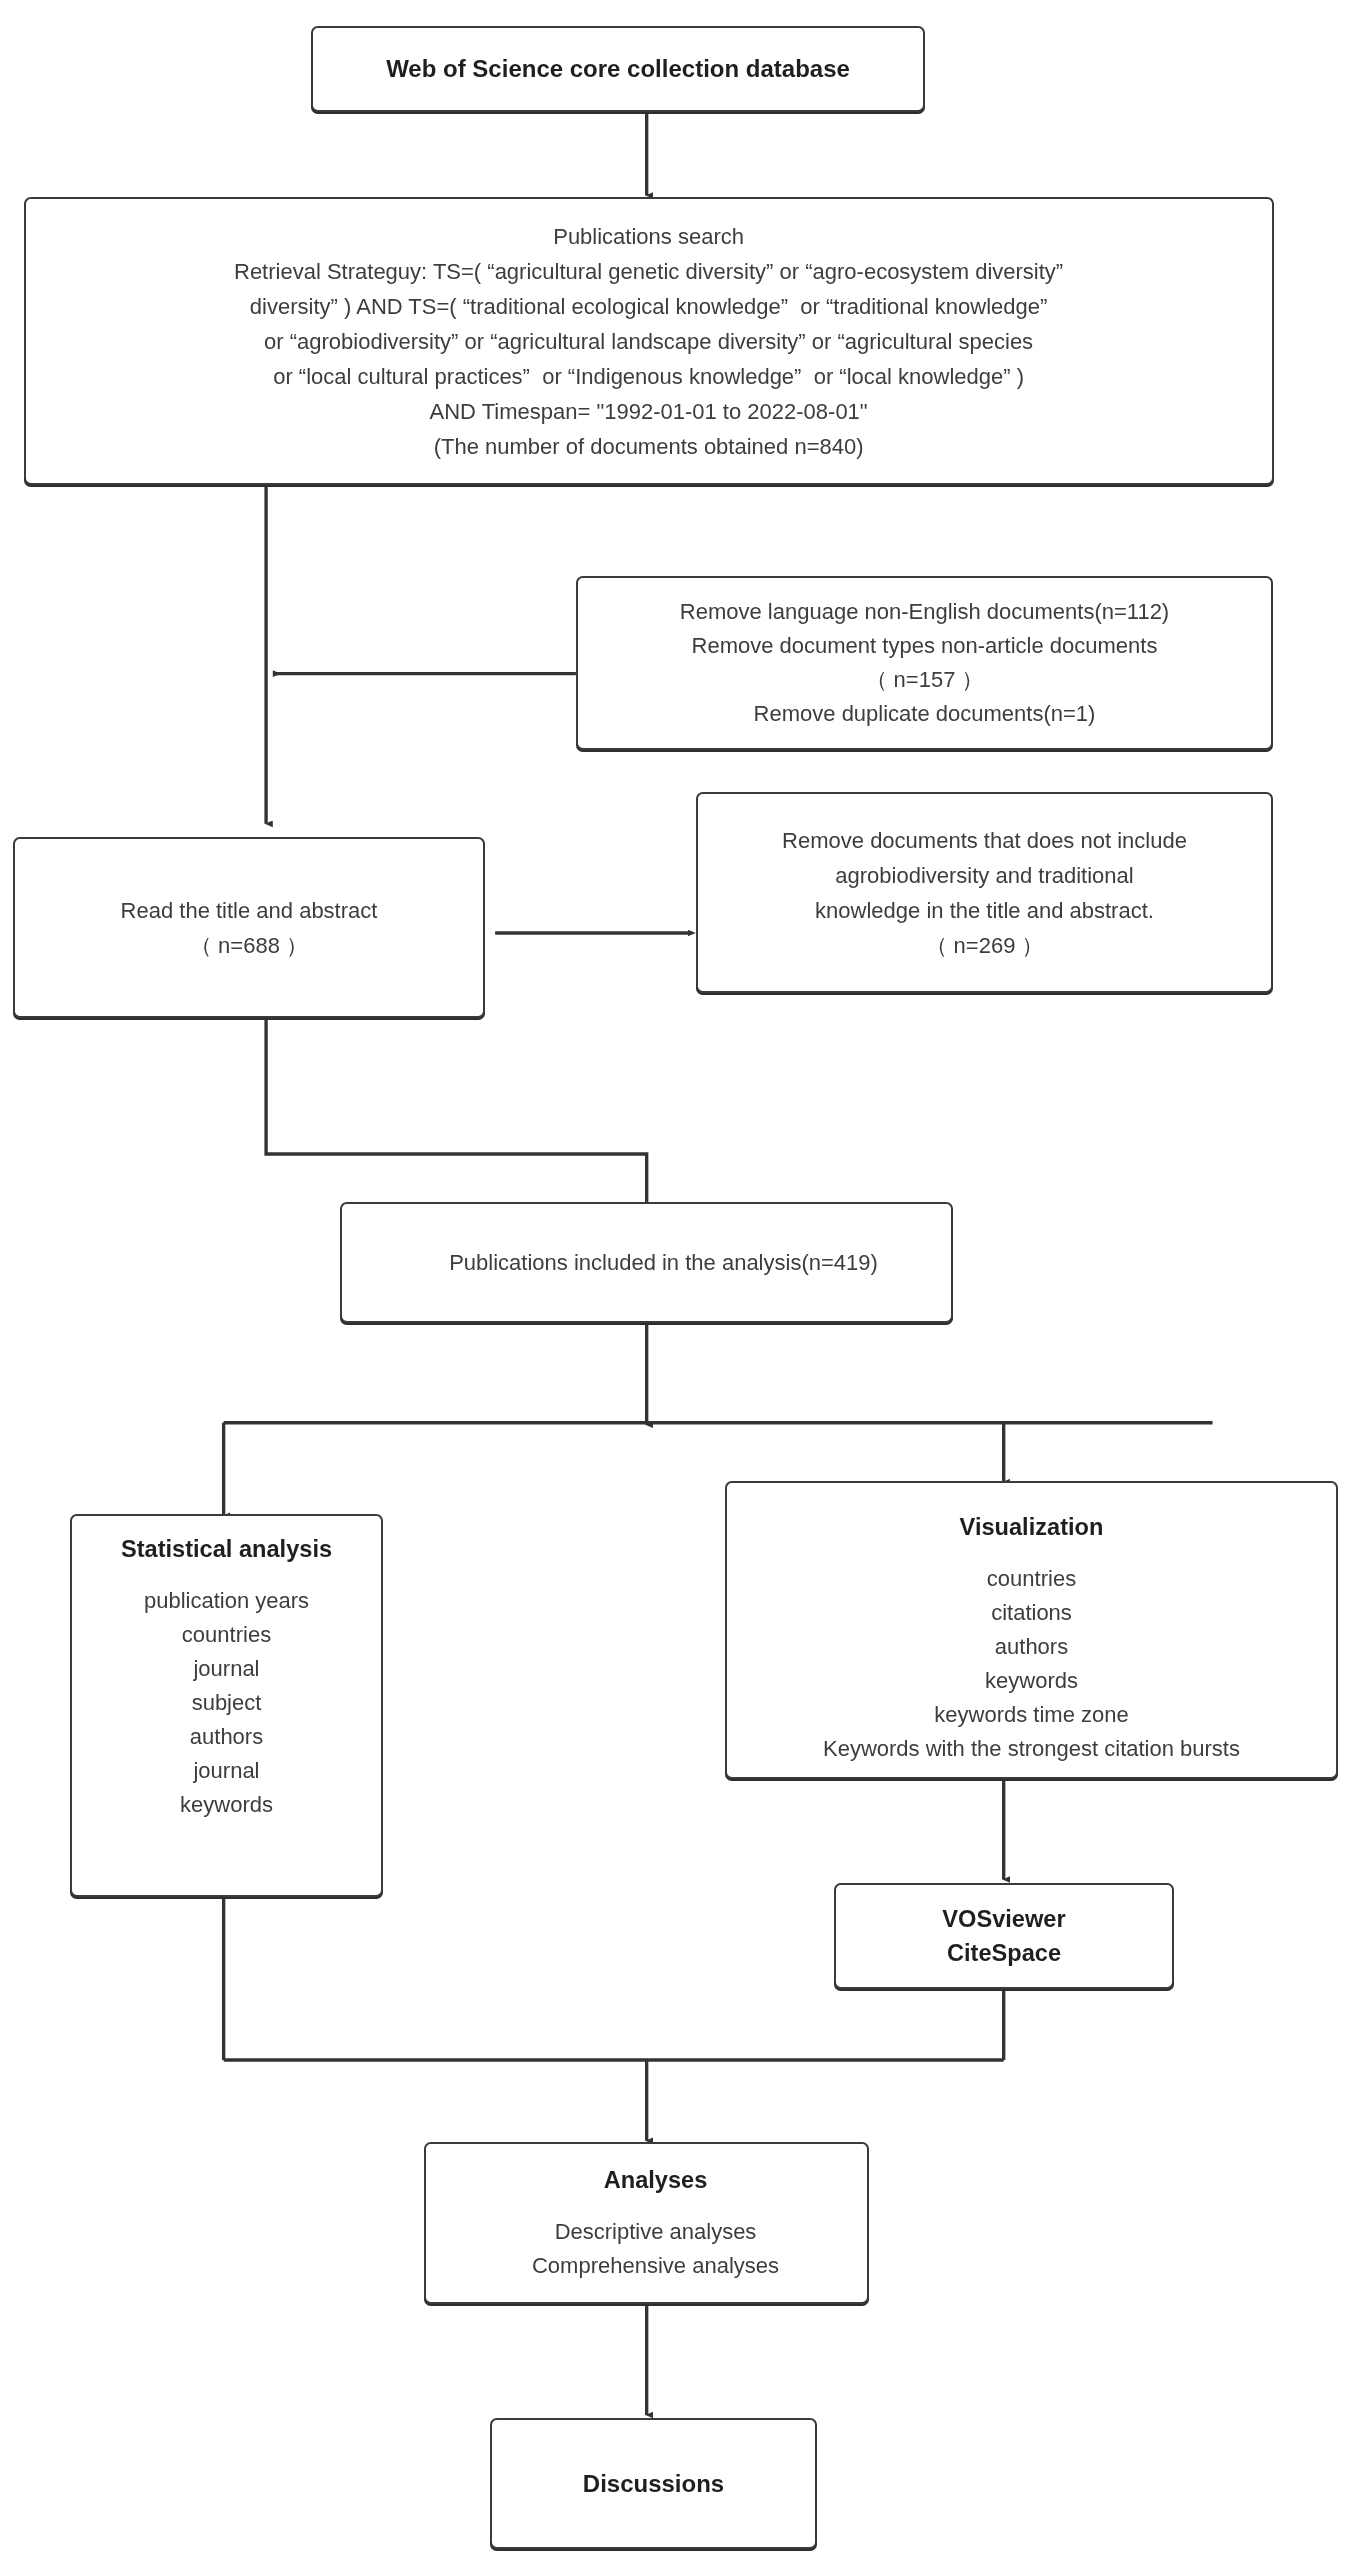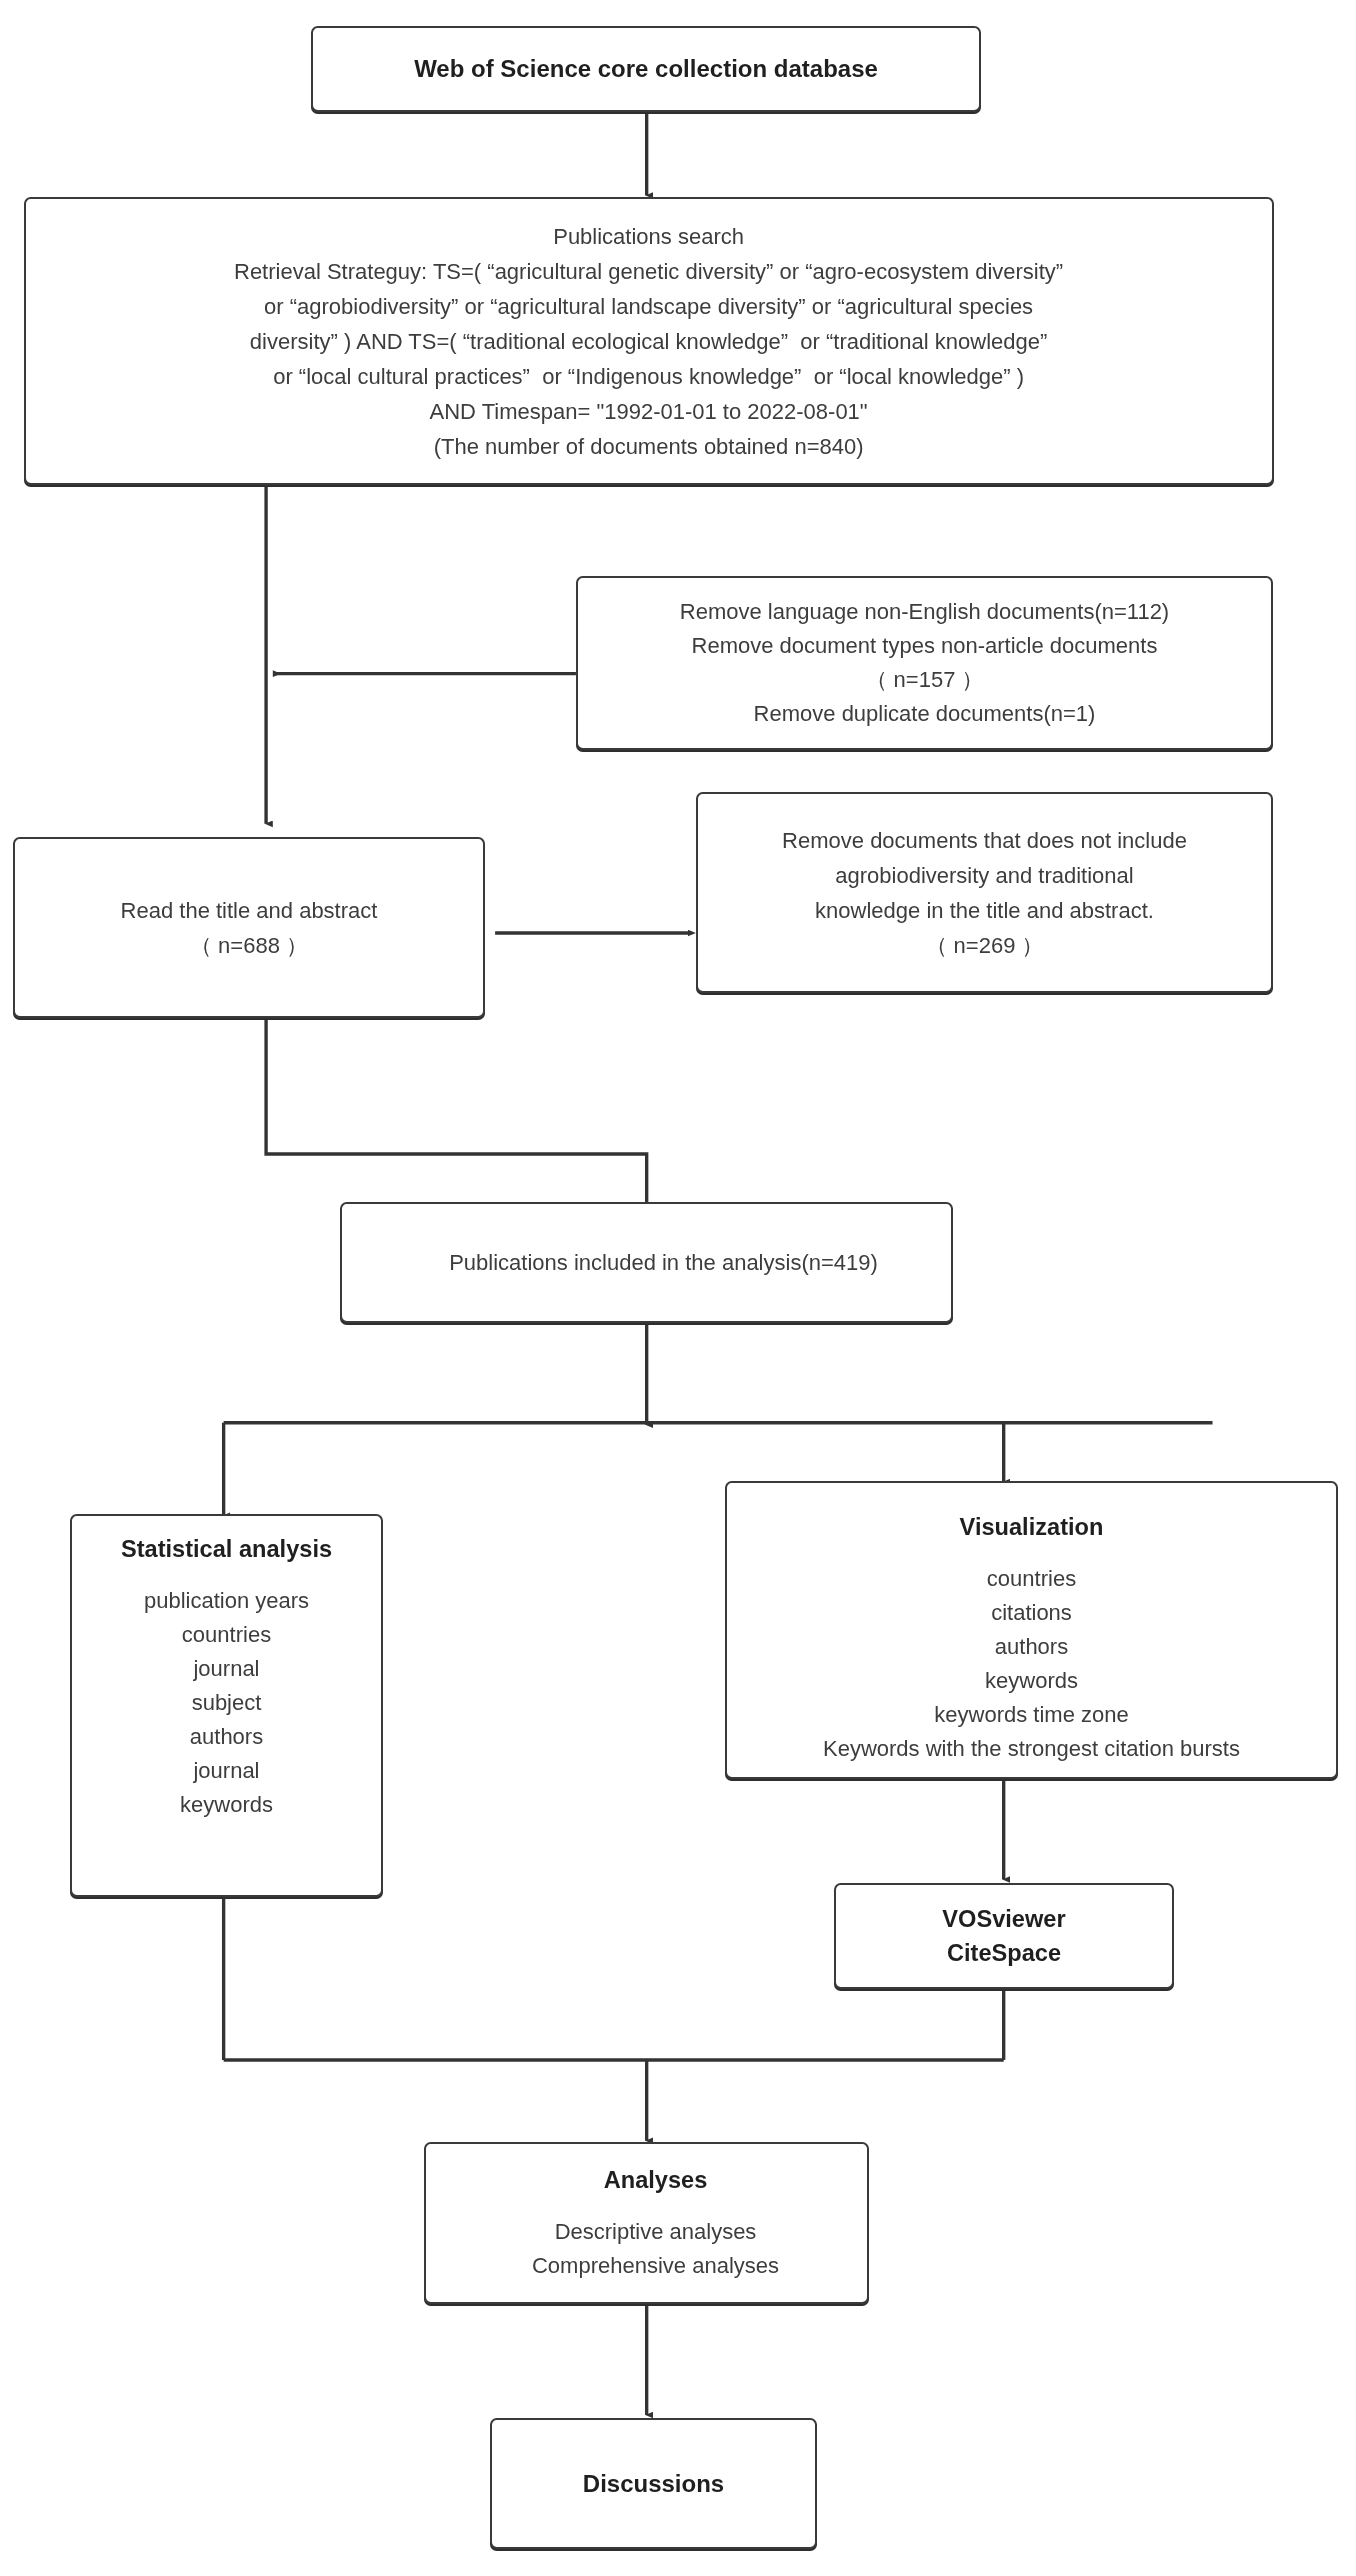--- a/index.html
+++ b/index.html
@@ -87,29 +87,29 @@
     <path d="M 1490 2640 L 1490 2790" stroke="#333333" stroke-width="5" fill="none" marker-end="url(#arrowDown)"></path>
 
     <path d="M 332 2815 L 332 3058" stroke="#333333" stroke-width="5" fill="none"></path>
     <path d="M 1490 2952 L 1490 3058" stroke="#333333" stroke-width="5" fill="none"></path>
     <path d="M 332 3058 L 1490 3058" stroke="#333333" stroke-width="5" fill="none"></path>
     <path d="M 960 3058 L 960 3178" stroke="#333333" stroke-width="5" fill="none" marker-end="url(#arrowDown)"></path>
 
     <path d="M 960 3420 L 960 3585" stroke="#333333" stroke-width="5" fill="none" marker-end="url(#arrowDown)"></path>
   </svg>
 
-  <div class="node" style="left:311px; top:25.6px; width:670px; height:86px; font-size:24px;">
+  <div class="node" style="left:311px; top:25.6px; width:614px; height:86px; font-size:24px;">
     <span class="line bold">Web of Science core collection database</span>
   </div>
 
   <div class="node" style="left:23.6px; top:197px; width:1250px; height:288px; font-size:22px; line-height:35px;">
     <span class="line">Publications search</span>
     <span class="line">Retrieval Strateguy: TS=(&nbsp;“agricultural genetic diversity”&nbsp;or&nbsp;“agro-ecosystem diversity”</span>
+    <span class="line">diversity”&nbsp;) AND TS=(&nbsp;“traditional ecological knowledge”&nbsp;&nbsp;or&nbsp;“traditional knowledge”</span>
     <span class="line">or&nbsp;“agrobiodiversity”&nbsp;or&nbsp;“agricultural landscape diversity”&nbsp;or&nbsp;“agricultural species</span>
-    <span class="line">diversity”&nbsp;) AND TS=(&nbsp;“traditional ecological knowledge”&nbsp;&nbsp;or&nbsp;“traditional knowledge”</span>
     <span class="line">or&nbsp;“local cultural practices”&nbsp;&nbsp;or&nbsp;“Indigenous knowledge”&nbsp;&nbsp;or&nbsp;“local knowledge”&nbsp;)</span>
     <span class="line">AND Timespan= "1992-01-01 to 2022-08-01"</span>
     <span class="line">(The number of documents obtained n=840)</span>
   </div>
 
   <div class="node" style="left:576px; top:576px; width:697px; height:174px; font-size:22px; line-height:34px;">
     <span class="line">Remove language non-English documents(n=112)</span>
     <span class="line">Remove document types non-article documents</span>
     <span class="line">（ n=157 ）</span>
     <span class="line">Remove duplicate documents(n=1)</span>

